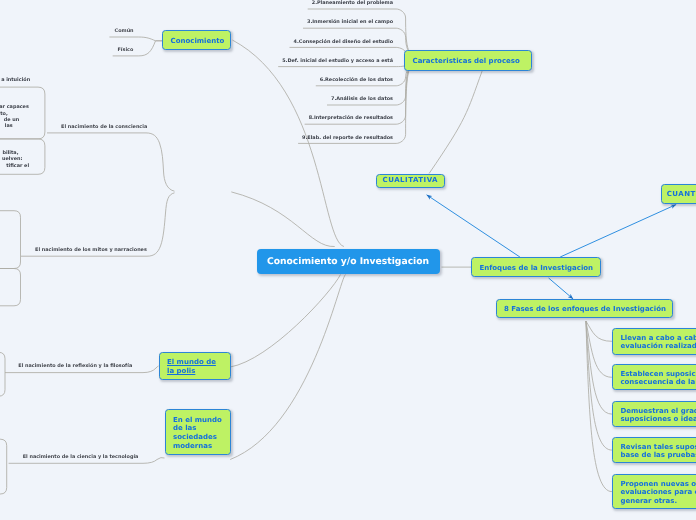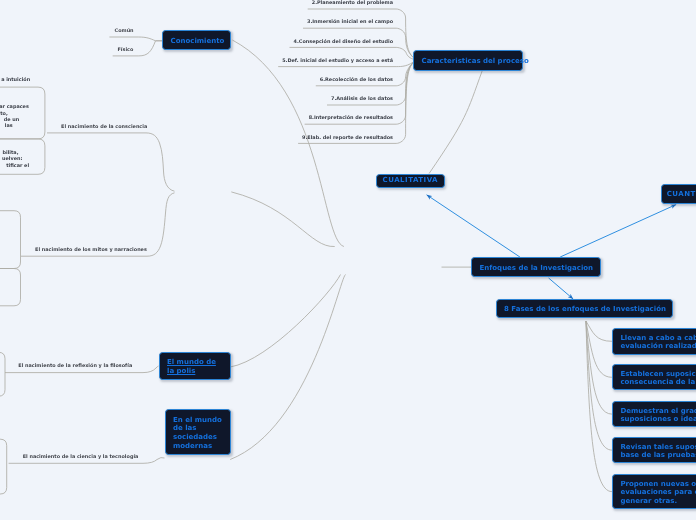--- a/index.html
+++ b/index.html
@@ -2,21 +2,21 @@
 <html><head>
 <meta charset="utf-8">
 <style>
   html,body{margin:0;padding:0;}
   body{width:696px;height:520px;overflow:hidden;background:#f0f4fa;
        font-family:"DejaVu Sans",sans-serif;
        -webkit-font-smoothing:antialiased;text-rendering:geometricPrecision;}
   #stage{position:relative;width:696px;height:520px;overflow:hidden;background:#f0f4fa;}
   svg.links{position:absolute;left:0;top:0;width:696px;height:520px;}
 
-  .node{position:absolute;box-sizing:border-box;background:#0f172a;
+  .node{position:absolute;box-sizing:border-box;background:#bef264;
         border:1.9px solid #2c85d6;border-radius:3.5px;color:#1470dd;
         font-weight:bold;font-size:7px;line-height:8.63px;
         display:flex;align-items:center;
         box-shadow:1.3px 1.7px 2.2px rgba(60,70,90,0.26);}
   .node .t{padding:2.2px 0 0 7.5px;white-space:pre;}
   .node.c .t{padding:0;width:100%;text-align:center;letter-spacing:0.5px;}
 
   .center-node{position:absolute;box-sizing:border-box;background:#2196ea;
         border-radius:4px;color:#ffffff;font-weight:bold;font-size:9.2px;
         display:flex;align-items:center;justify-content:center;
@@ -106,21 +106,21 @@
   <div class="offline" style="right:688.2px;top:110.75px;">to,</div>
   <div class="offline" style="right:676.9px;top:116.95px;">de un</div>
   <div class="offline" style="right:683.4px;top:123.45px;">las</div>
   <div class="offline" style="right:677.5px;top:149.55px;">bilita,</div>
   <div class="offline" style="right:673.6px;top:156.05px;">uelven:</div>
   <div class="offline" style="right:666.9px;top:162.75px;">tificar el</div>
 
   <div class="node" style="left:162px;top:30px;width:69px;height:20px;">
     <span class="t">Conocimiento</span>
   </div>
-  <div class="node" style="left:413px;top:49.5px;width:110px;height:21.5px;">
+  <div class="node" style="left:404px;top:49.5px;width:128px;height:21.5px;">
     <span class="t">Caracteristicas del proceso</span>
   </div>
   <div class="node c" style="left:375.5px;top:173.5px;width:69.6px;height:14px;">
     <span class="t">CUALITATIVA</span>
   </div>
   <div class="node c" style="left:660.8px;top:184px;width:74px;height:19.8px;">
     <span class="t">CUANTITATIVA</span>
   </div>
   <div class="node" style="left:471px;top:257px;width:130px;height:20px;">
     <span class="t">Enfoques de la Investigacion</span>
@@ -155,13 +155,16 @@
   <div class="node" style="left:611.9px;top:436.8px;width:150px;height:26.6px;">
     <span class="t">Revisan tales suposiciones
 base de las pruebas</span>
   </div>
   <div class="node" style="left:611.9px;top:473.7px;width:150px;height:35.8px;">
     <span class="t">Proponen nuevas observaciones
 evaluaciones para establecer
 generar otras.</span>
   </div>
 
+  <div class="center-node" style="left:256.5px;top:248.5px;width:183px;height:25px;">
+    <span>Conocimiento y/o Investigacion</span>
+  </div>
 </div>
 
 </body></html>

